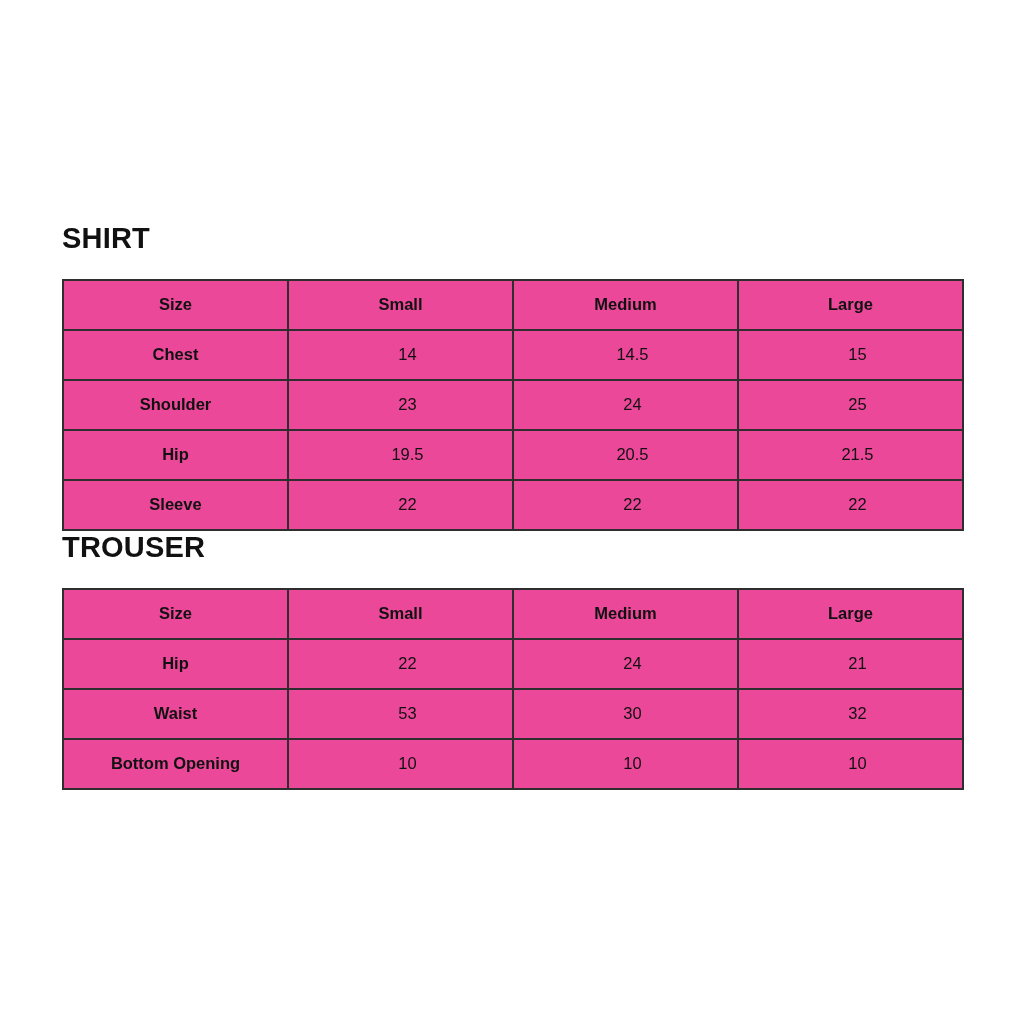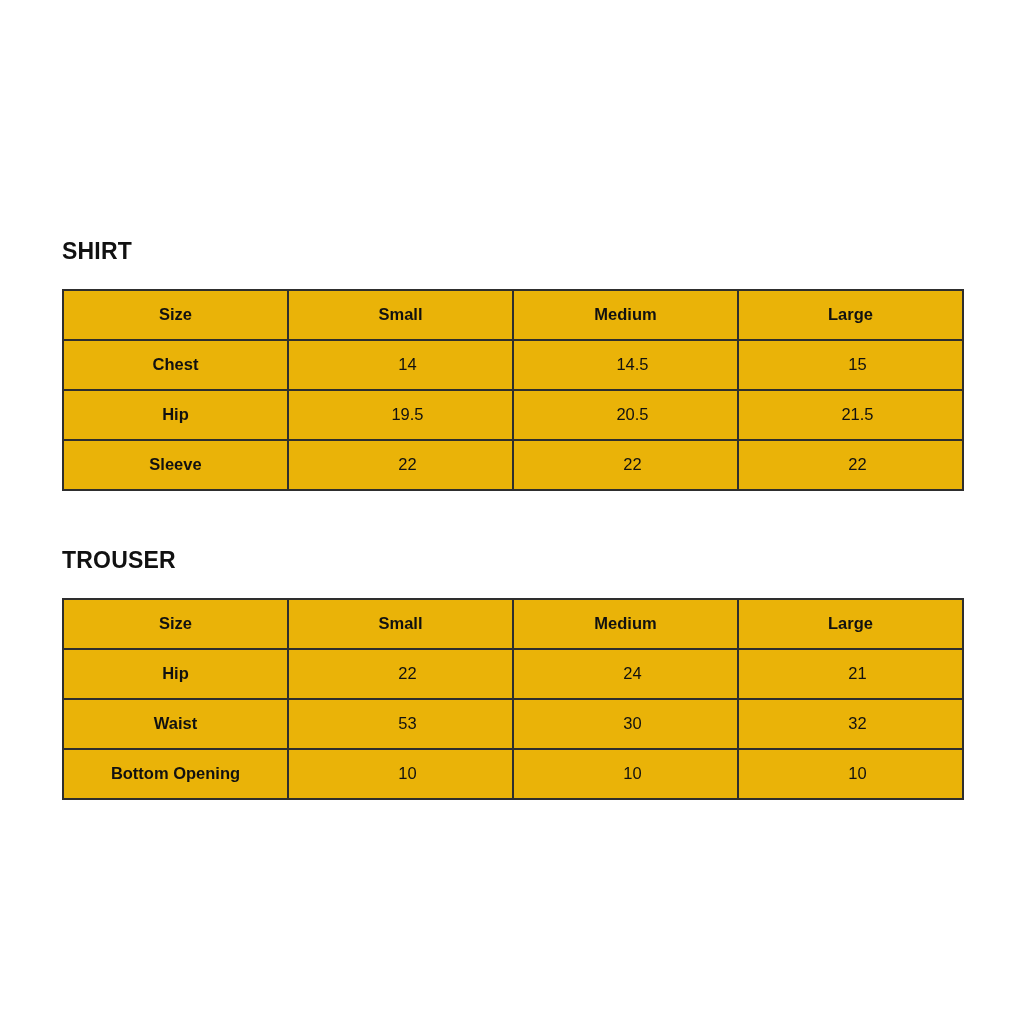--- a/index.html
+++ b/index.html
@@ -25,26 +25,26 @@
   .chart-block {
     position: absolute;
     left: 62px;
     width: 900px;
   }
 
   #shirt-block { top: 224px; }
   #trouser-block { top: 533px; }
 
   .section-title {
-    font-size: 23px;
+    font-size: 29px;
     font-weight: bold;
     letter-spacing: 0.2px;
     color: #111111;
     line-height: 1;
-    margin: 16px 0 26px 0;
+    margin: 0 0 26px 0;
     padding: 0;
     text-transform: none;
     white-space: nowrap;
   }
 
   table.size-table {
     border-collapse: collapse;
     table-layout: fixed;
     width: 900px;
     background: #ffffff;
@@ -57,21 +57,21 @@
   table.size-table td {
     border: 2px solid #2e2e2e;
     height: 50px;
     padding: 0 6px;
     text-align: center;
     vertical-align: middle;
     font-size: 16.5px;
     line-height: 1.2;
     color: #111111;
     box-sizing: border-box;
-    background: #eab308;
+    background: #ec4899;
   }
 
   table.size-table thead th {
     font-weight: bold;
   }
 
   table.size-table tbody th.row-label {
     font-weight: bold;
   }
 
@@ -102,20 +102,26 @@
           <th>Medium</th>
           <th>Large</th>
         </tr>
       </thead>
       <tbody>
         <tr>
           <th class="row-label">Chest</th>
           <td class="value">14</td>
           <td class="value">14.5</td>
           <td class="value">15</td>
+        </tr>
+        <tr>
+          <th class="row-label">Shoulder</th>
+          <td class="value">23</td>
+          <td class="value">24</td>
+          <td class="value">25</td>
         </tr>
         <tr>
           <th class="row-label">Hip</th>
           <td class="value">19.5</td>
           <td class="value">20.5</td>
           <td class="value">21.5</td>
         </tr>
         <tr>
           <th class="row-label">Sleeve</th>
           <td class="value">22</td>

